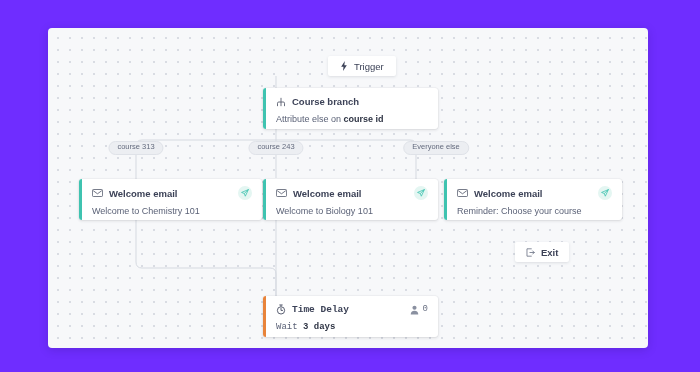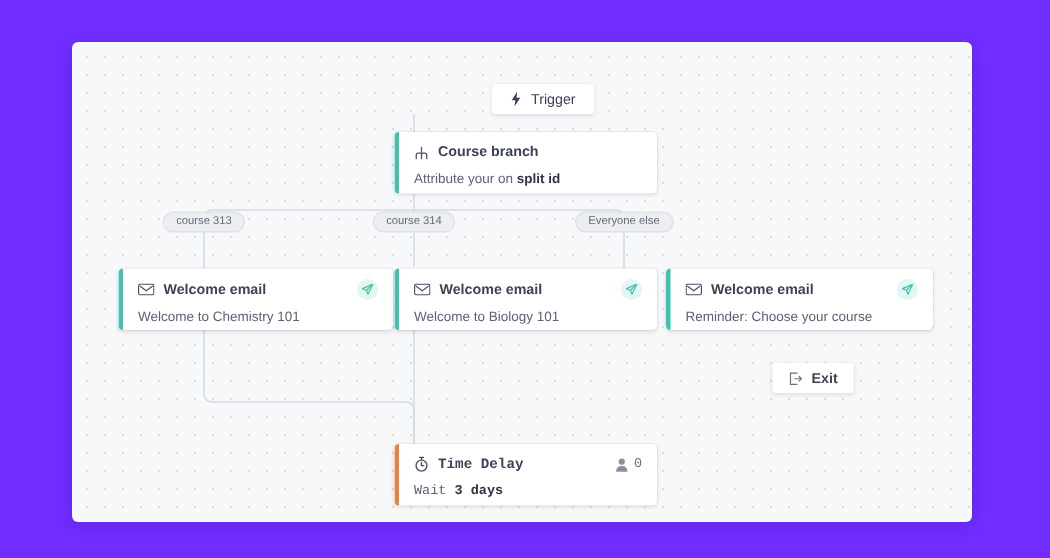--- a/index.html
+++ b/index.html
@@ -204,32 +204,32 @@
               <g stroke="#4a5063" stroke-width="1" fill="none" stroke-linecap="round">
                 <path d="M6 1.5 V5"></path>
                 <path d="M1.8 10.5 V7.5 Q1.8 6 3.3 6 H8.7 Q10.2 6 10.2 7.5 V10.5"></path>
                 <path d="M6 6 V10.5"></path>
               </g>
             </svg>
           </span>
           <span>Course branch</span>
         </div>
         <div class="node-sub">
-          <span>Attribute your on </span><b>split id</b>
+          <span>Attribute else on </span><b>course id</b>
         </div>
       </div>
     </div>
 
     <div class="branch-chip" style="left:88px; top:113px;">
       <span>course 313</span>
     </div>
     <div class="branch-chip" style="left:228px; top:113px;">
-      <span>course 314</span>
-    </div>
-    <div class="branch-chip" style="left:368px; top:113px;">
+      <span>course 243</span>
+    </div>
+    <div class="branch-chip" style="left:388px; top:113px;">
       <span>Everyone else</span>
     </div>
 
     <div class="node" style="left:31px; top:151px; width:183px; height:41px;">
       <div class="accent" style="background:#3fc3b0;"></div>
       <div class="node-inner">
         <div class="node-head">
           <span class="icon">
             <svg width="11" height="8" viewBox="0 0 14 10" xmlns="http://www.w3.org/2000/svg">
               <rect x="0.5" y="0.5" width="13" height="9" rx="1.5" fill="none" stroke="#4a5063" stroke-width="1"></rect>

